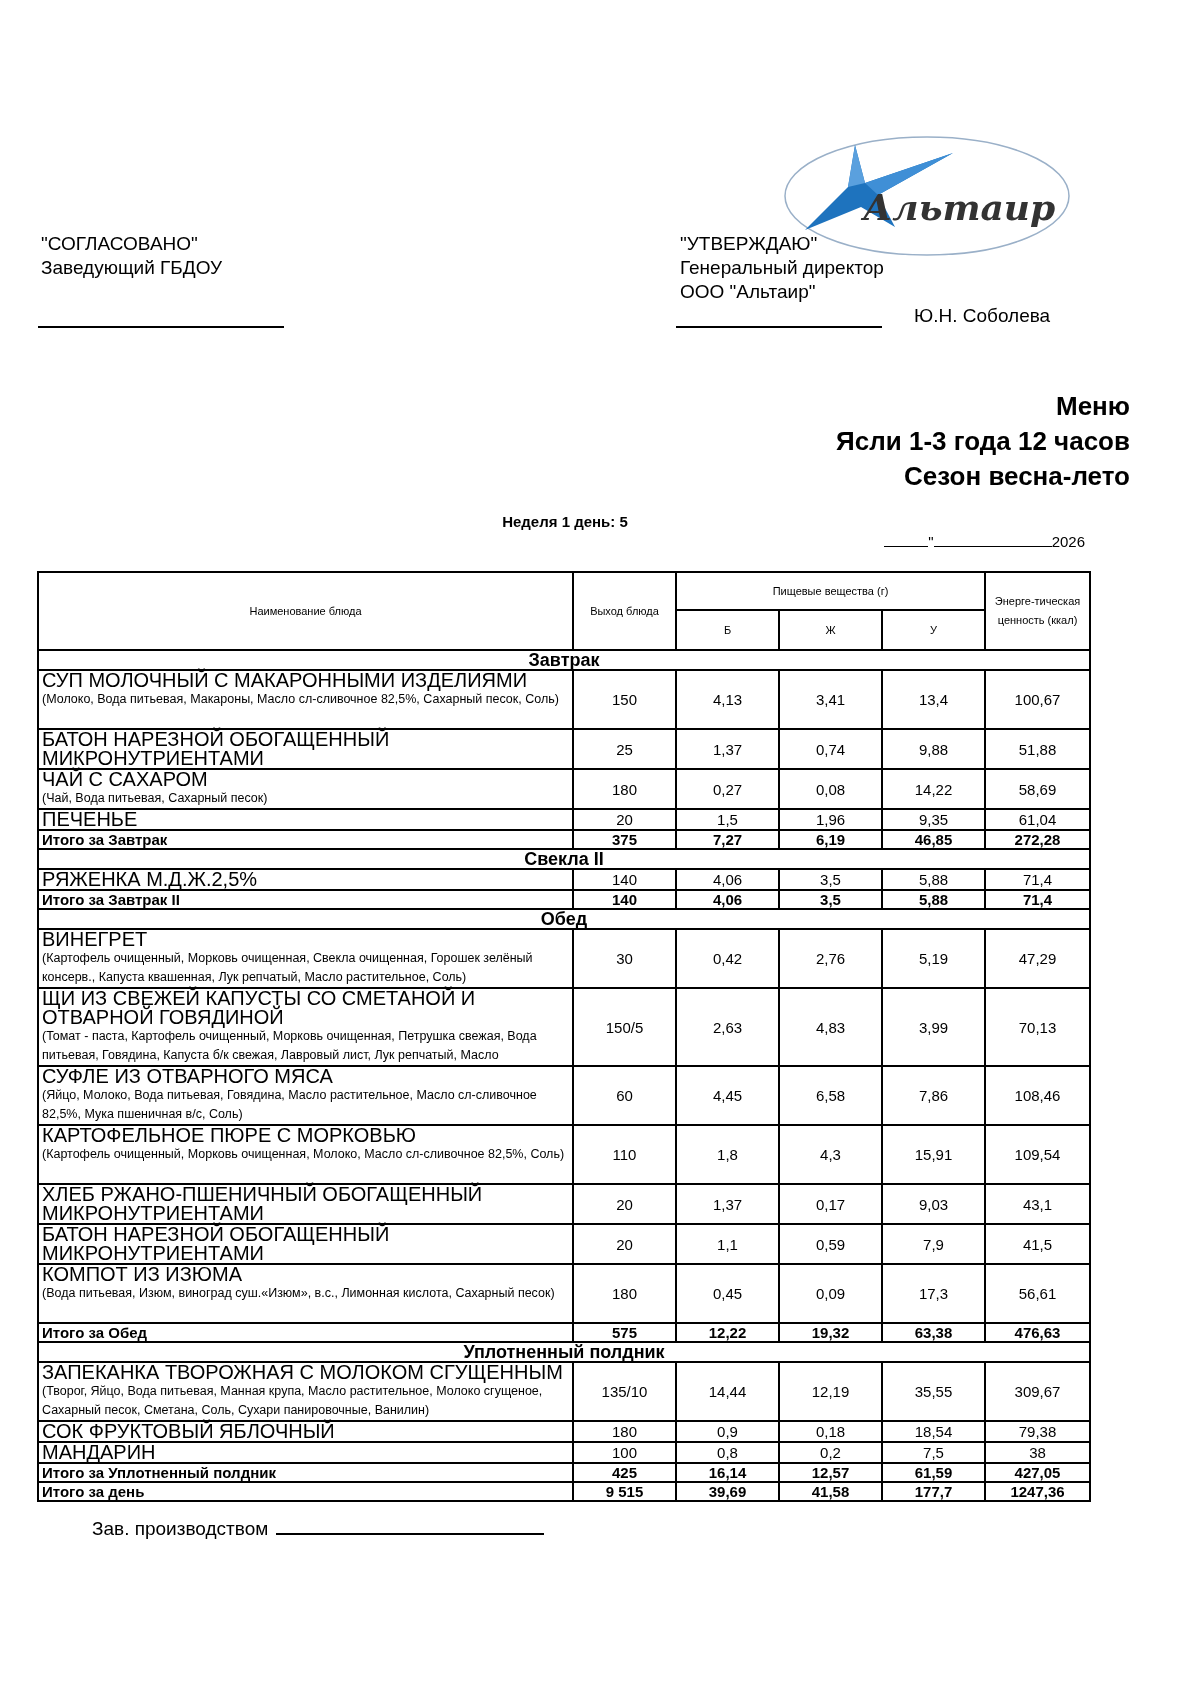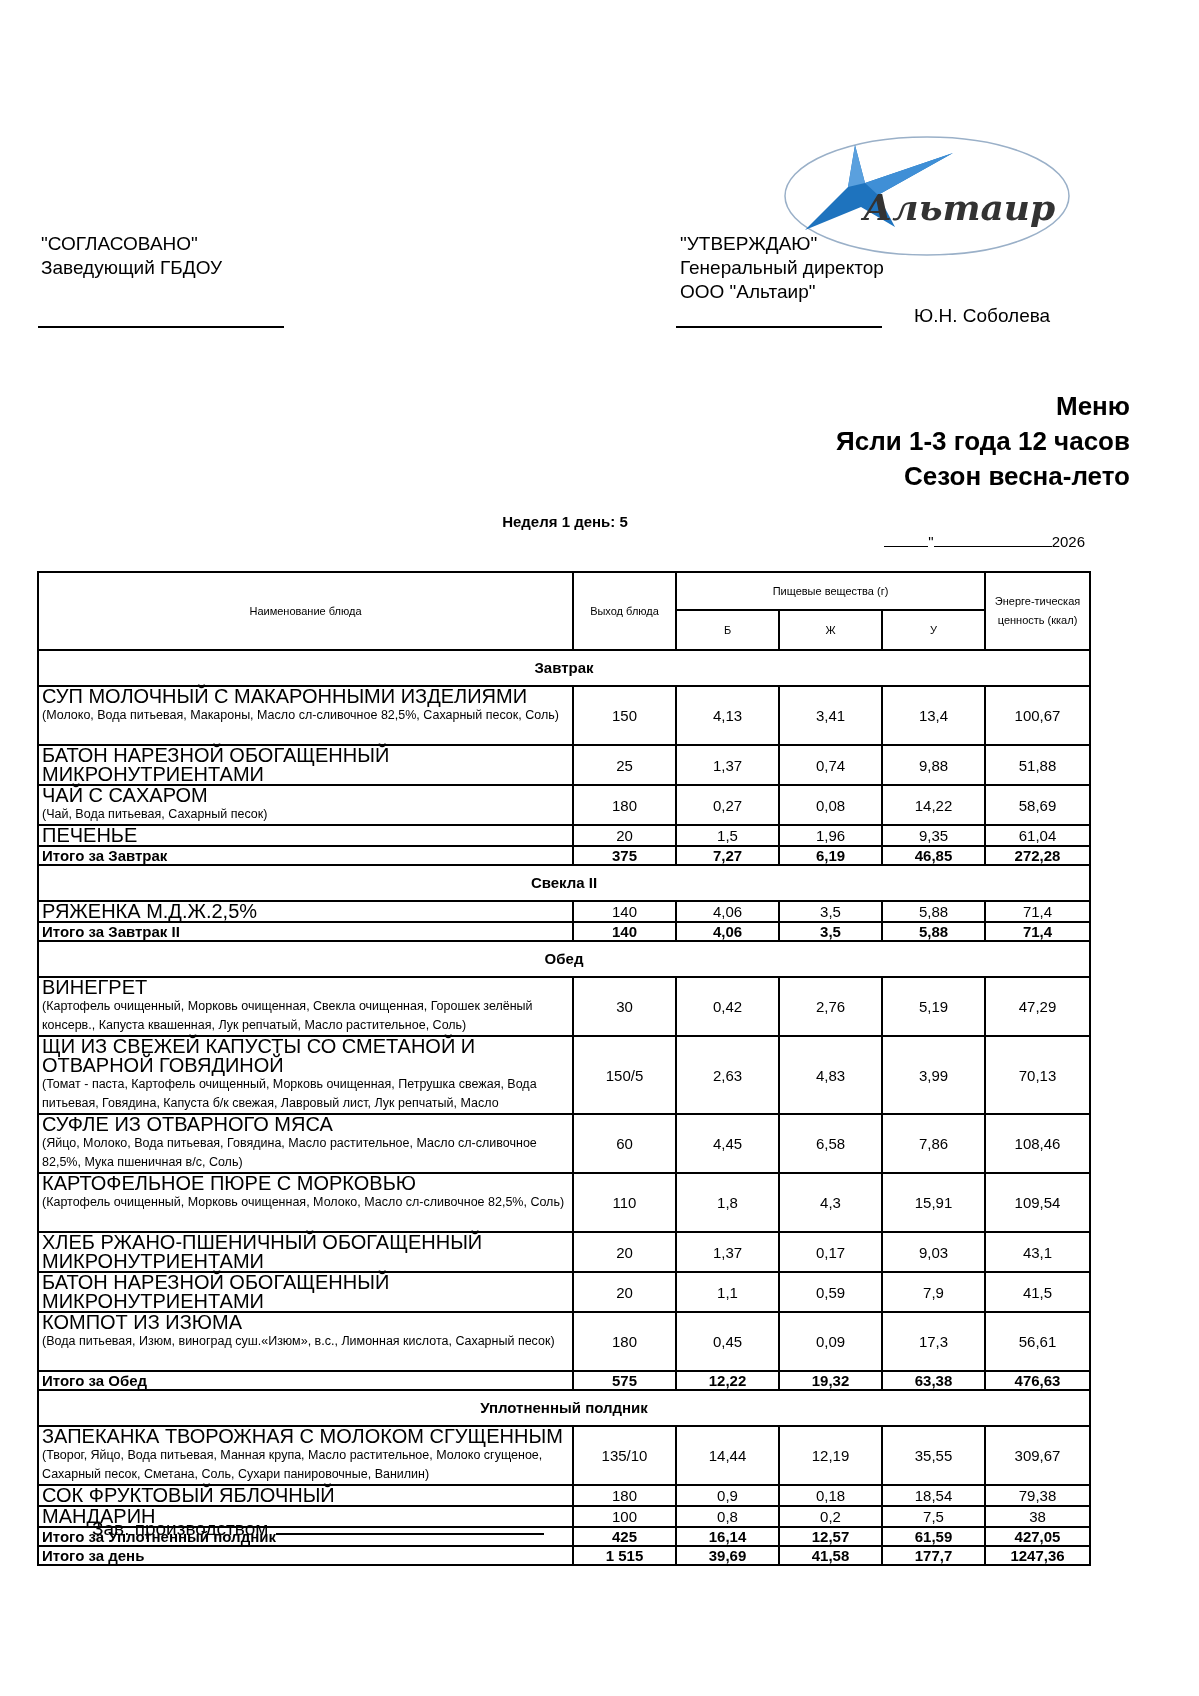--- a/index.html
+++ b/index.html
@@ -22,21 +22,21 @@
 
   table.menu { position:absolute; left:37px; top:571px; width:1052px;
                border-collapse:collapse; table-layout:fixed; font-size:15px; }
   table.menu td, table.menu th { border:2px solid #000; padding:0 3px; vertical-align:middle; font-weight:normal; }
   table.menu .num { text-align:center; }
   table.menu th { text-align:center; font-size:11px; line-height:19px; }
   .dish-name { font-size:20px; line-height:19px; display:block; }
   .dish-ingr { font-size:12.5px; line-height:19px; display:block; height:19px; overflow:hidden; }
   .dish-ingr.l2 { height:38px; }
   .dish-ingr.l3 { height:38px; }
-  tr.section td { text-align:center; font-weight:bold; font-size:15px; line-height:18px; padding:8px; }
+  tr.section td { text-align:center; font-weight:bold; font-size:18px; line-height:18px; padding:0; }
   tr.total td { font-weight:bold; font-size:15px; line-height:17px; }
   tr.small td { line-height:17px; }
 
   .footer { position:absolute; left:92px; top:1515px; font-size:19px; }
   .footer .u { display:inline-block; width:268px; border-bottom:2px solid #000; height:18px; margin-left:8px; vertical-align:baseline; }
 </style>
 </head>
 <body>
 
 <div class="logo">
@@ -293,21 +293,21 @@
       <tr class="total">
         <td>Итого за Уплотненный полдник</td>
         <td class="num">425</td>
         <td class="num">16,14</td>
         <td class="num">12,57</td>
         <td class="num">61,59</td>
         <td class="num">427,05</td>
       </tr>
       <tr class="total">
         <td>Итого за день</td>
-        <td class="num">1 515</td>
+        <td class="num">9 515</td>
         <td class="num">39,69</td>
         <td class="num">41,58</td>
         <td class="num">177,7</td>
         <td class="num">1247,36</td>
       </tr>
     </tbody>
 </table>
 
 <div class="footer">
   <span>Зав. производством</span><span class="u"></span>

